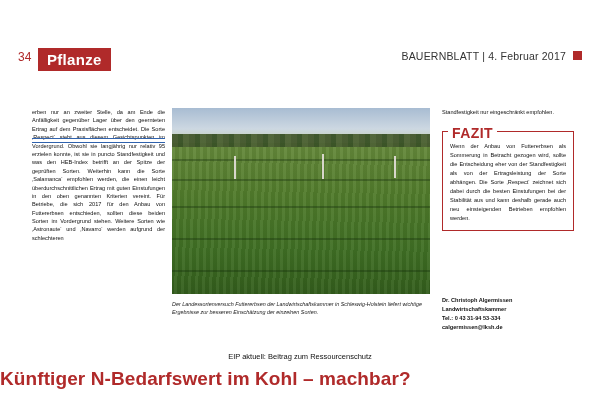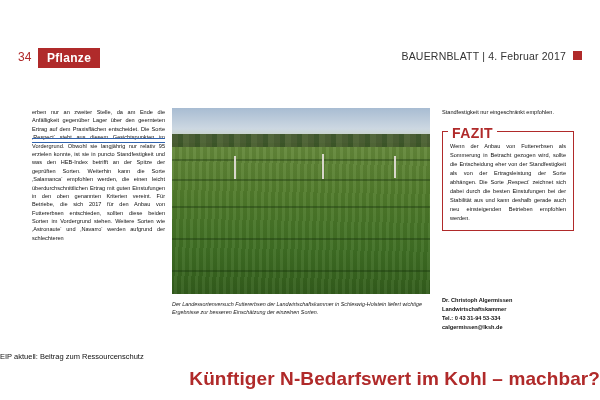--- a/index.html
+++ b/index.html
@@ -38,21 +38,21 @@
     color: #b02a2a;
     font-weight: normal;
     letter-spacing: 0.2px;
   }
   .section-tab {
     position: absolute;
     left: 38px;
     top: 0px;
     background: #b02a2a;
     color: #ffffff;
-    font-size: 12px;
+    font-size: 15px;
     font-weight: bold;
     padding: 3px 9px 3px 9px;
     letter-spacing: 0.3px;
   }
   .masthead {
     position: absolute;
     right: 34px;
     top: 2px;
     font-size: 10.5px;
     color: #333;
@@ -205,29 +205,30 @@
   .contact .mail {
     color: #111;
   }
 
   
   .eip-line {
     position: absolute;
     left: 0;
     top: 352px;
     width: 600px;
+    text-align: center;
     font-size: 7.5px;
     color: #111;
   }
   .headline {
     position: absolute;
     left: 0;
     top: 368px;
     width: 600px;
-    text-align: right;
+    text-align: left;
     font-size: 19px;
     font-weight: bold;
     color: #b02a2a;
     letter-spacing: 0.1px;
   }
 </style>
 </head>
 <body>
 
 <div class="page">

